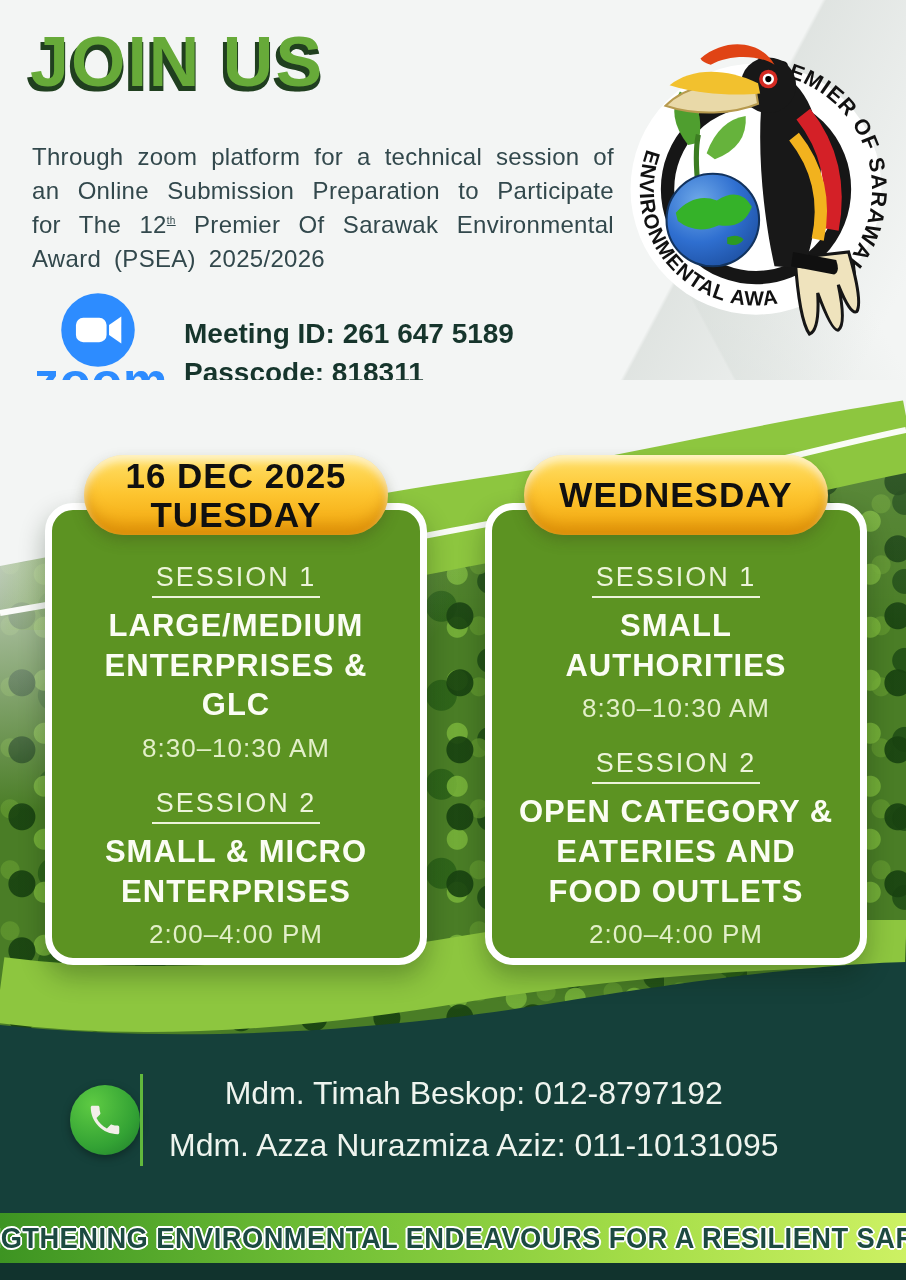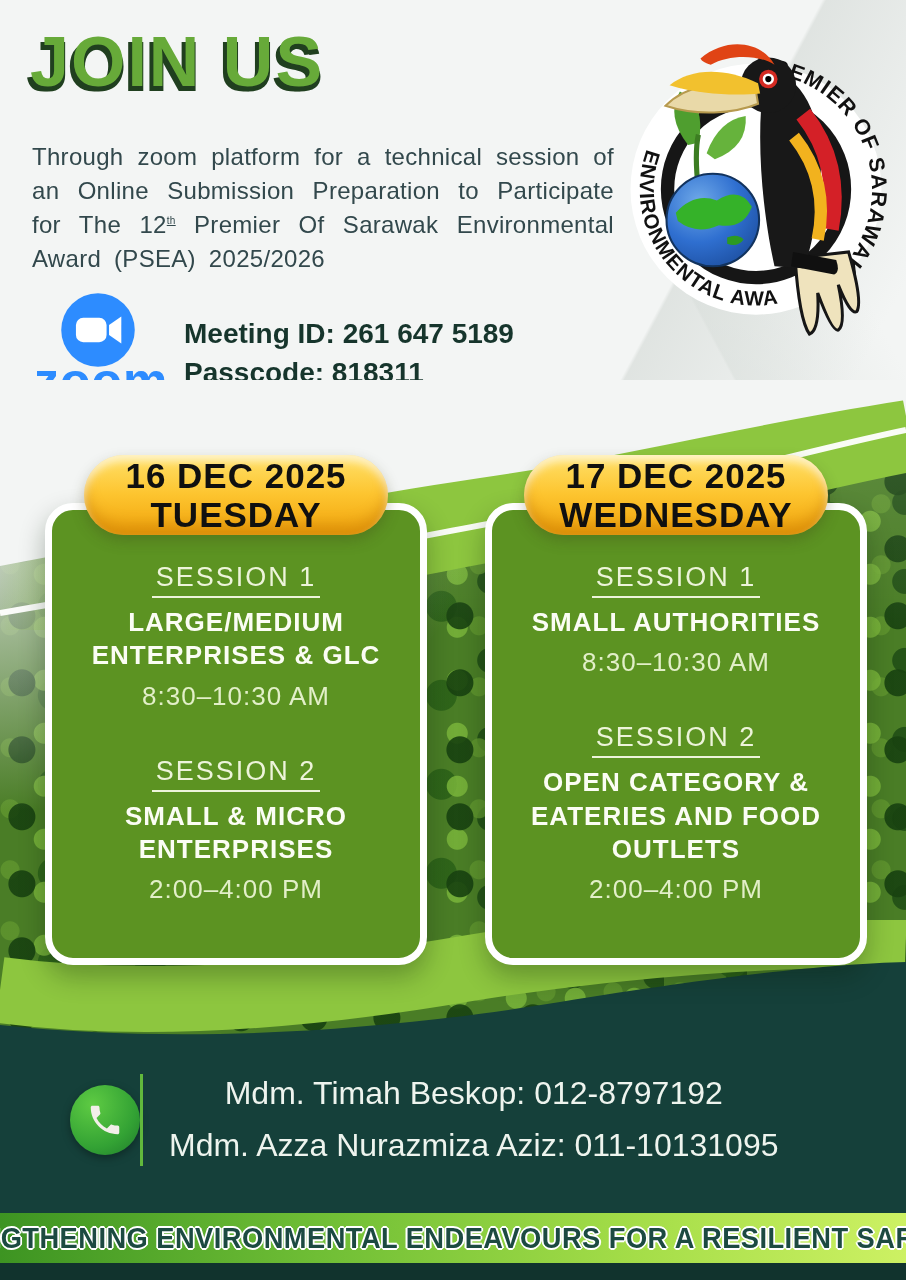--- a/index.html
+++ b/index.html
@@ -69,29 +69,29 @@
   .date-badge{
     position:absolute;top:-55px;left:50%;transform:translateX(-50%);
     width:304px;height:80px;border-radius:46px;z-index:3;
     background:linear-gradient(180deg,#ffe16a 0%,#fdc530 48%,#f1a40b 100%);
     box-shadow:inset 0 6px 9px rgba(255,255,255,.65), inset 0 -10px 14px rgba(186,108,0,.4), 0 6px 14px rgba(60,60,20,.28);
     display:flex;flex-direction:column;align-items:center;justify-content:center;
   }
   .badge-line{font-size:35px;font-weight:800;color:#101010;letter-spacing:1px;line-height:1.12;}
   .card-body{
     box-sizing:border-box;height:100%;padding-top:52px;
-    display:flex;flex-direction:column;align-items:center;gap:44px;
+    display:flex;flex-direction:column;align-items:center;gap:24px;
   }
   .session{display:flex;flex-direction:column;align-items:center;gap:8px;}
   .session-label{
     font-size:27px;color:#edf4da;letter-spacing:2px;
     border-bottom:2px solid #edf4da;padding:0 4px 3px;
   }
   .session-title{
-    font-size:26px;font-weight:700;color:#fbfdf4;text-align:center;
+    font-size:31px;font-weight:700;color:#fbfdf4;text-align:center;
     line-height:1.28;letter-spacing:1px;max-width:336px;
   }
   .session-time{font-size:26px;color:#e2efc8;letter-spacing:1px;}
 
   .contact{
     position:absolute;left:70px;top:1068px;right:26px;z-index:2;
     display:flex;align-items:center;
   }
   .phone-circle{
     width:70px;height:70px;border-radius:50%;flex:0 0 auto;
@@ -221,21 +221,20 @@
       <div class="session">
         <div class="session-label">SESSION 2</div>
         <div class="session-title">SMALL &amp; MICRO ENTERPRISES</div>
         <div class="session-time">2:00–4:00 PM</div>
       </div>
     </div>
   </div>
 
   <div class="day-card right">
     <div class="date-badge">
-      <div class="badge-line">17 DEC 2025</div>
       <div class="badge-line">WEDNESDAY</div>
     </div>
     <div class="card-body">
       <div class="session">
         <div class="session-label">SESSION 1</div>
         <div class="session-title">SMALL AUTHORITIES</div>
         <div class="session-time">8:30–10:30 AM</div>
       </div>
       <div class="session">
         <div class="session-label">SESSION 2</div>

